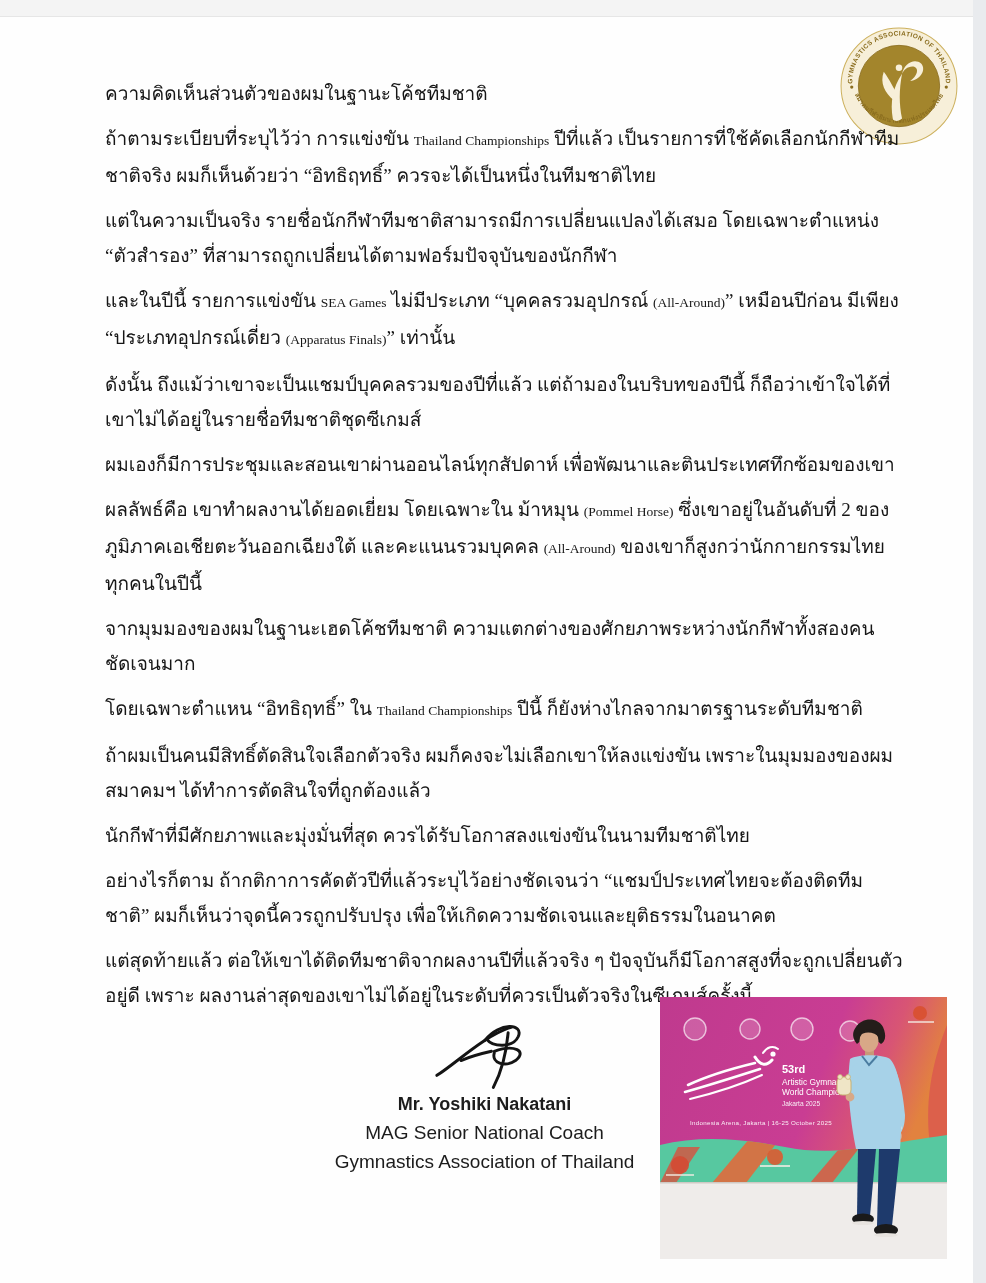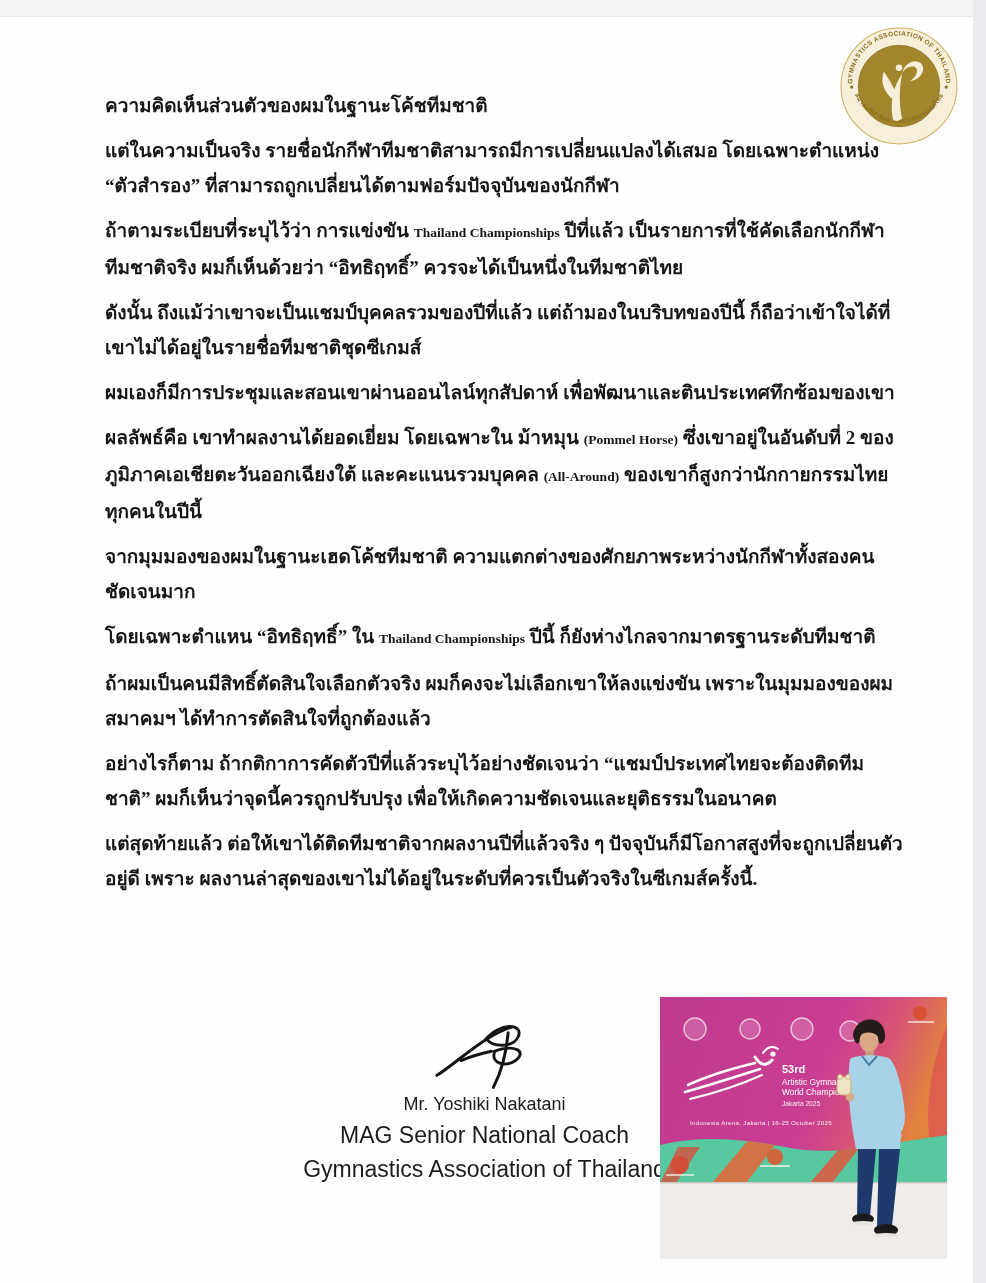--- a/index.html
+++ b/index.html
@@ -1,31 +1,31 @@
 <!DOCTYPE html>
 <html><head>
 <meta charset="utf-8">
 <style>
   html,body{margin:0;padding:0;background:#e9ebee;}
   #page{position:relative;width:986px;height:1283px;background:#fefefe;overflow:hidden;
         font-family:"Liberation Serif", serif;color:#161616;}
   .top-strip{position:absolute;left:0;top:0;width:986px;height:16px;background:#f4f4f4;border-bottom:1px solid #e6e6e6;}
   .right-strip{position:absolute;right:0;top:0;width:13px;height:1283px;background:#e9ebee;}
   
-  .letter{position:absolute;left:105px;top:88px;width:802px;font-size:19px;line-height:35px;font-weight:bold;}
+  .letter{position:absolute;left:105px;top:76px;width:802px;font-size:19px;line-height:35px;}
   .letter p{margin:0 0 10px 0;}
   .letter .latin{font-size:13.5px;}
   
   .org-logo{position:absolute;left:838px;top:25px;width:122px;height:122px;}
   
   .sig-wrap{position:absolute;left:292px;top:1018px;width:385px;text-align:center;
             font-family:"Liberation Sans", sans-serif;color:#1c1c1c;}
   .sig-img{width:150px;height:74px;margin:0 auto;display:block;}
-  .sig-name{font-size:18px;font-weight:normal;margin-top:2px;}
-  .sig-line{font-size:23px;margin-top:7px;}
+  .sig-name{font-size:18px;font-weight:bold;margin-top:2px;}
+  .sig-line{font-size:19px;margin-top:7px;}
   
   .photo{position:absolute;left:660px;top:997px;width:287px;height:216px;}
   .photo svg{display:block;}
 </style>
 </head>
 <body>
 
 <div id="page">
   <div class="top-strip"></div>
   <div class="right-strip"></div>
@@ -48,28 +48,30 @@
     <g fill="#f7efd9">
       <path d="M54,93 C51,75 54,62 63,48 C60,64 60,78 63,92 C60,95 56,95 54,93 Z"></path>
       <path d="M55,74 C46,67 41,57 45,46 C51,54 55,63 59,69 Z"></path>
       <path d="M63,48 C65,38 75,32 82,38 C87,44 81,54 71,55 C78,50 80,43 75,41 C69,40 65,44 63,48 Z"></path>
       <circle cx="60" cy="42" r="3.2"></circle>
     </g>
   </svg>
 
   <div class="letter">
       <p><span class="thai">ความคิดเห็นส่วนตัวของผมในฐานะโค้ชทีมชาติ</span></p>
+      <p><span class="thai">ถ้าตามระเบียบที่ระบุไว้ว่า การแข่งขัน </span><span class="latin">Thailand Championships</span><span class="thai"> ปีที่แล้ว เป็นรายการที่ใช้คัดเลือกนักกีฬาทีมชาติจริง ผมก็เห็นด้วยว่า “อิทธิฤทธิ์” ควรจะได้เป็นหนึ่งในทีมชาติไทย</span></p>
       <p><span class="thai">แต่ในความเป็นจริง รายชื่อนักกีฬาทีมชาติสามารถมีการเปลี่ยนแปลงได้เสมอ โดยเฉพาะตำแหน่ง “ตัวสำรอง” ที่สามารถถูกเปลี่ยนได้ตามฟอร์มปัจจุบันของนักกีฬา</span></p>
-      <p><span class="thai">ถ้าตามระเบียบที่ระบุไว้ว่า การแข่งขัน </span><span class="latin">Thailand Championships</span><span class="thai"> ปีที่แล้ว เป็นรายการที่ใช้คัดเลือกนักกีฬาทีมชาติจริง ผมก็เห็นด้วยว่า “อิทธิฤทธิ์” ควรจะได้เป็นหนึ่งในทีมชาติไทย</span></p>
+      <p><span class="thai">และในปีนี้ รายการแข่งขัน </span><span class="latin">SEA Games</span><span class="thai"> ไม่มีประเภท “บุคคลรวมอุปกรณ์ </span><span class="latin">(All-Around)</span><span class="thai">” เหมือนปีก่อน มีเพียง “ประเภทอุปกรณ์เดี่ยว </span><span class="latin">(Apparatus Finals)</span><span class="thai">” เท่านั้น</span></p>
       <p><span class="thai">ดังนั้น ถึงแม้ว่าเขาจะเป็นแชมป์บุคคลรวมของปีที่แล้ว แต่ถ้ามองในบริบทของปีนี้ ก็ถือว่าเข้าใจได้ที่เขาไม่ได้อยู่ในรายชื่อทีมชาติชุดซีเกมส์</span></p>
       <p><span class="thai">ผมเองก็มีการประชุมและสอนเขาผ่านออนไลน์ทุกสัปดาห์ เพื่อพัฒนาและตินประเทศทึกซ้อมของเขา</span></p>
       <p><span class="thai">ผลลัพธ์คือ เขาทำผลงานได้ยอดเยี่ยม โดยเฉพาะใน ม้าหมุน </span><span class="latin">(Pommel Horse)</span><span class="thai"> ซึ่งเขาอยู่ในอันดับที่ 2 ของภูมิภาคเอเชียตะวันออกเฉียงใต้ และคะแนนรวมบุคคล </span><span class="latin">(All-Around)</span><span class="thai"> ของเขาก็สูงกว่านักกายกรรมไทยทุกคนในปีนี้</span></p>
       <p><span class="thai">จากมุมมองของผมในฐานะเฮดโค้ชทีมชาติ ความแตกต่างของศักยภาพระหว่างนักกีฬาทั้งสองคนชัดเจนมาก</span></p>
       <p><span class="thai">โดยเฉพาะตำแหน “อิทธิฤทธิ์” ใน </span><span class="latin">Thailand Championships</span><span class="thai"> ปีนี้ ก็ยังห่างไกลจากมาตรฐานระดับทีมชาติ</span></p>
       <p><span class="thai">ถ้าผมเป็นคนมีสิทธิ์ตัดสินใจเลือกตัวจริง ผมก็คงจะไม่เลือกเขาให้ลงแข่งขัน เพราะในมุมมองของผม สมาคมฯ ได้ทำการตัดสินใจที่ถูกต้องแล้ว</span></p>
+      <p><span class="thai">นักกีฬาที่มีศักยภาพและมุ่งมั่นที่สุด ควรได้รับโอกาสลงแข่งขันในนามทีมชาติไทย</span></p>
       <p><span class="thai">อย่างไรก็ตาม ถ้ากติกาการคัดตัวปีที่แล้วระบุไว้อย่างชัดเจนว่า “แชมป์ประเทศไทยจะต้องติดทีมชาติ” ผมก็เห็นว่าจุดนี้ควรถูกปรับปรุง เพื่อให้เกิดความชัดเจนและยุติธรรมในอนาคต</span></p>
       <p><span class="thai">แต่สุดท้ายแล้ว ต่อให้เขาได้ติดทีมชาติจากผลงานปีที่แล้วจริง ๆ ปัจจุบันก็มีโอกาสสูงที่จะถูกเปลี่ยนตัวอยู่ดี เพราะ ผลงานล่าสุดของเขาไม่ได้อยู่ในระดับที่ควรเป็นตัวจริงในซีเกมส์ครั้งนี้.</span></p>
     </div>
 
   <div class="sig-wrap">
     <svg class="sig-img" viewBox="0 0 120 80">
       <g fill="none" stroke="#141414" stroke-width="3.2" stroke-linecap="round">
         <path d="M8,62 C30,48 58,20 88,10"></path>
         <path d="M60,24 C76,4 102,6 96,20 C90,33 68,31 62,23"></path>
         <path d="M70,36 C92,28 106,36 93,46 C81,54 67,48 70,38"></path>

